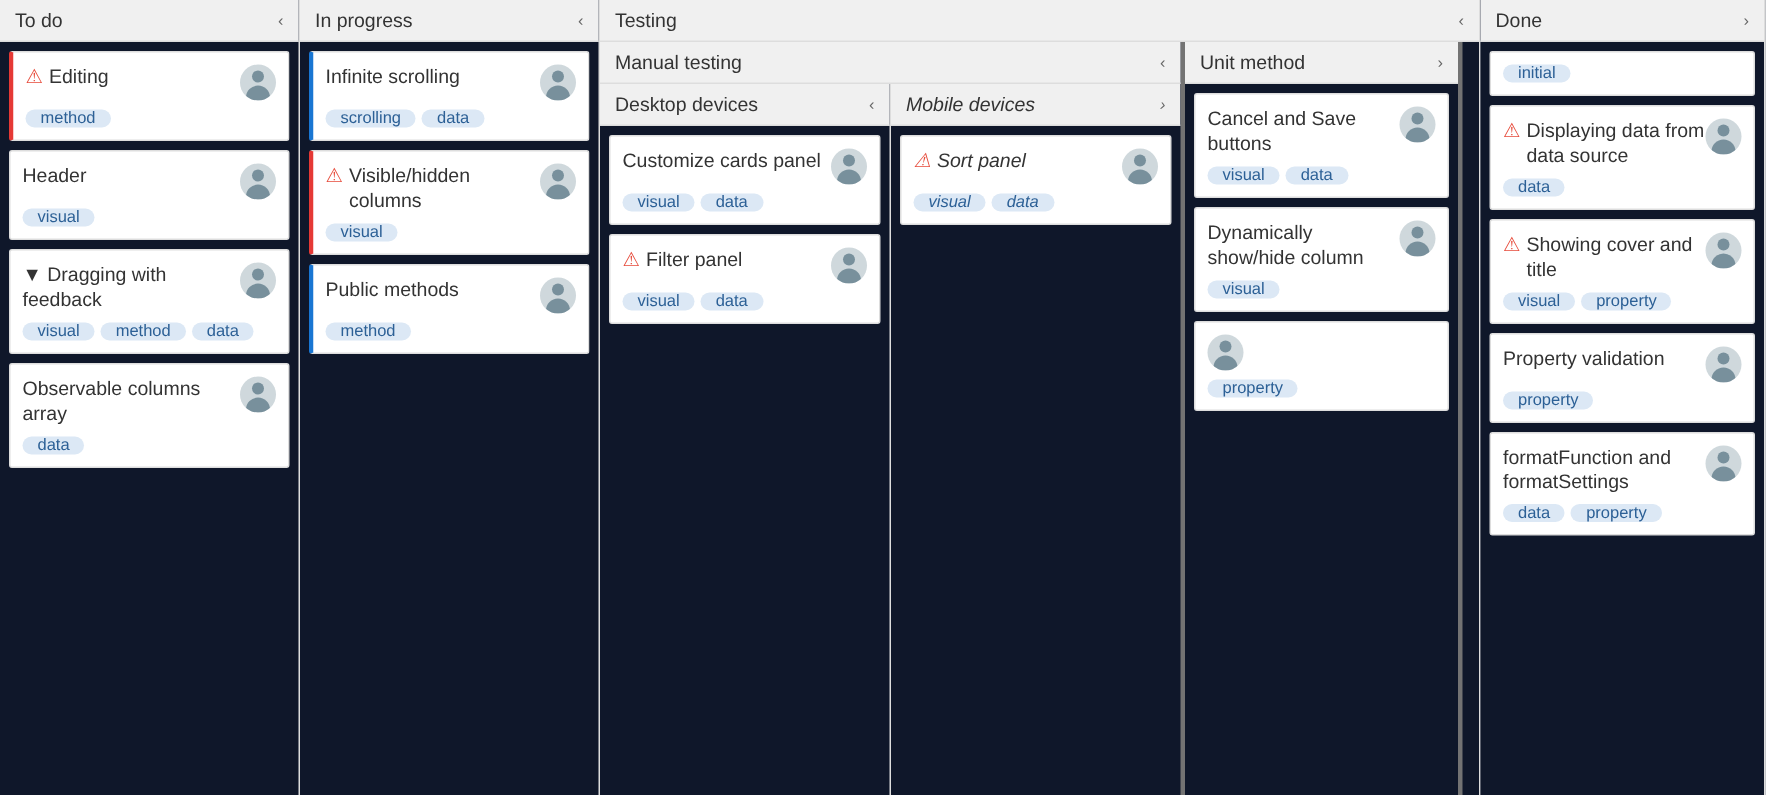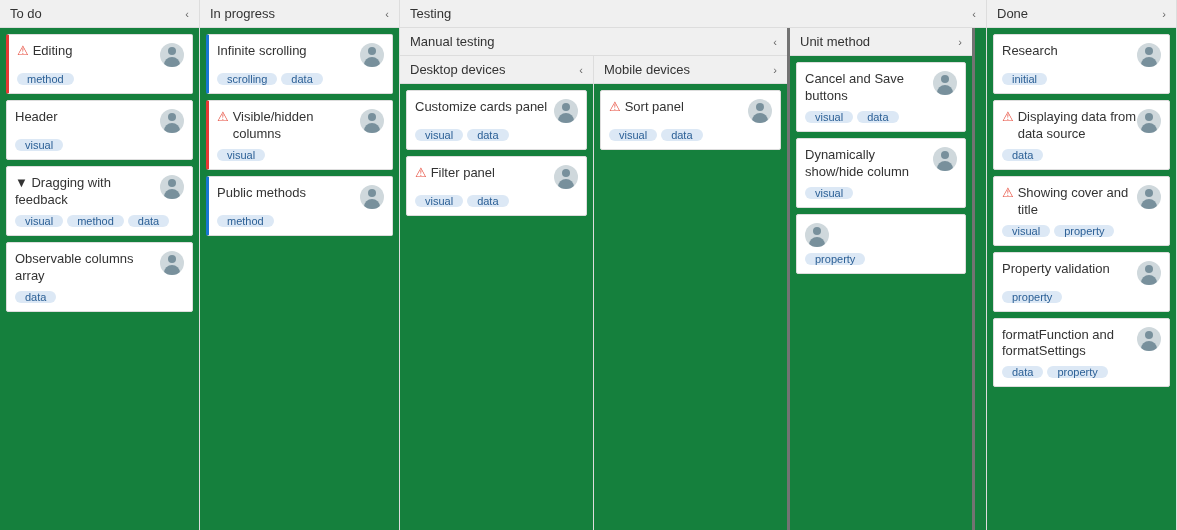--- a/index.html
+++ b/index.html
@@ -10,21 +10,21 @@
       color: #333;
     }
     .board {
       display: flex;
       gap: 0;
       height: 530px;
       overflow: hidden;
     }
     .column {
       flex: 0 0 auto;
-      background: #15803d;
+      background: #0f172a;
       border-right: 1px solid #ddd;
       display: flex;
       flex-direction: column;
       min-width: 0;
     }
     .col-todo { width: 200px; }
     .col-inprogress { width: 200px; }
     .col-testing { flex: 1; }
     .col-done { width: 190px; }
 
@@ -164,20 +164,21 @@
     }
     .manual-sub {
       flex: 1;
       display: flex;
       flex-direction: column;
       border-right: 1px solid #ddd;
       justify-content: space-between;
     }
     .manual-sub:last-child {
       border-right: none;
+      font-style: italic;
     }
 
     .col-left-border-blue {
       border-left: 3px solid #1976d2;
     }
     .col-left-border-red {
       border-left: 3px solid #e53935;
     }
 
     
@@ -402,24 +403,20 @@
   </div>
 
   <div class="column col-done">
     <div class="col-header">
       <span class="col-header-title">Done</span>
       <span class="col-header-arrow">›</span>
     </div>
     <div class="col-body">
 
       <div class="card">
-        <div class="card-header">
-          <span class="card-title">Research</span>
-          <div class="avatar-person"></div>
-        </div>
         <div class="tags">
           <span class="tag">initial</span>
         </div>
       </div>
 
       <div class="card">
         <div class="card-header">
           <span class="card-title has-warning">
             <span class="warning-icon">⚠</span>
             <span>Displaying data from data source</span>

